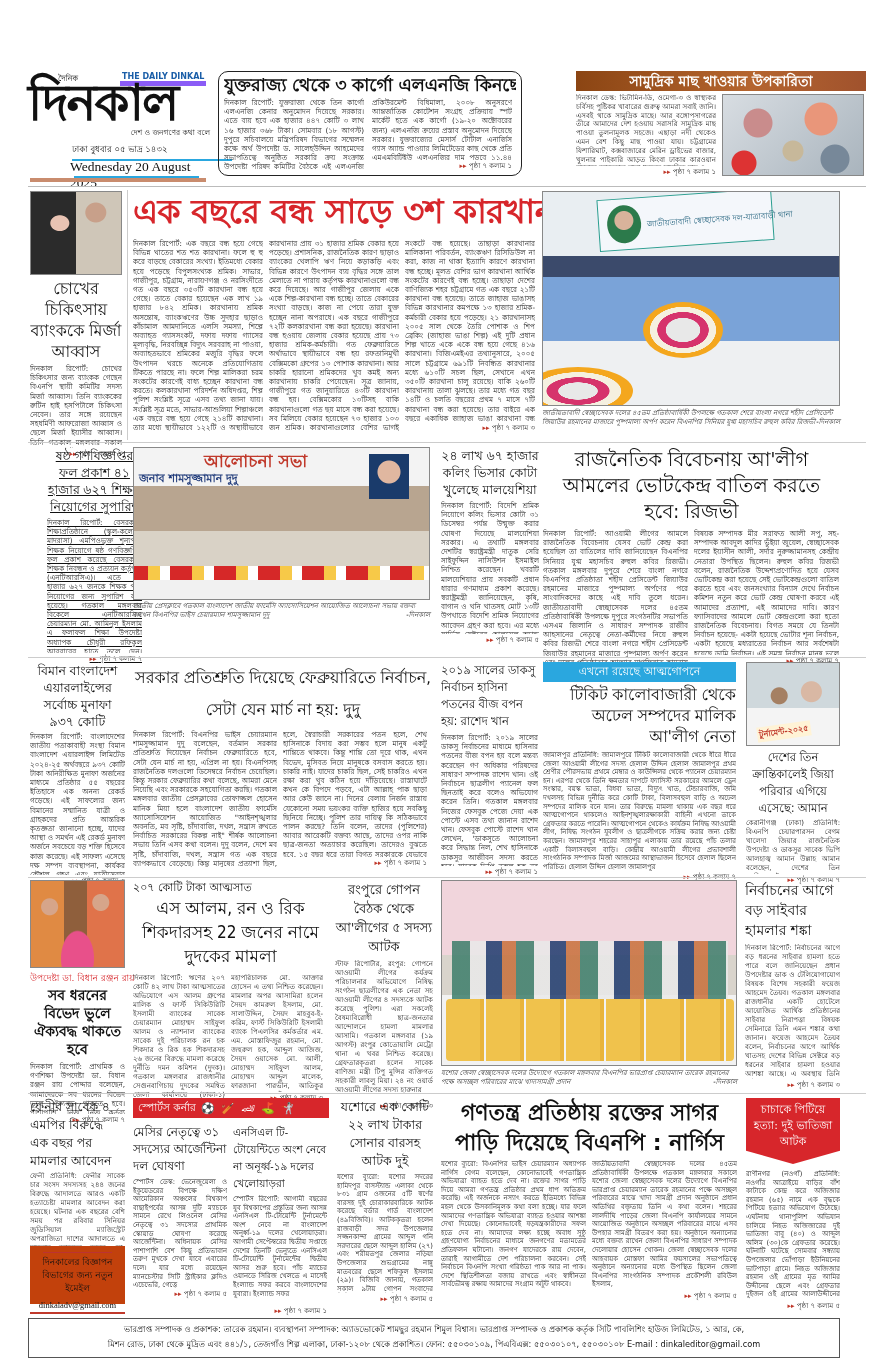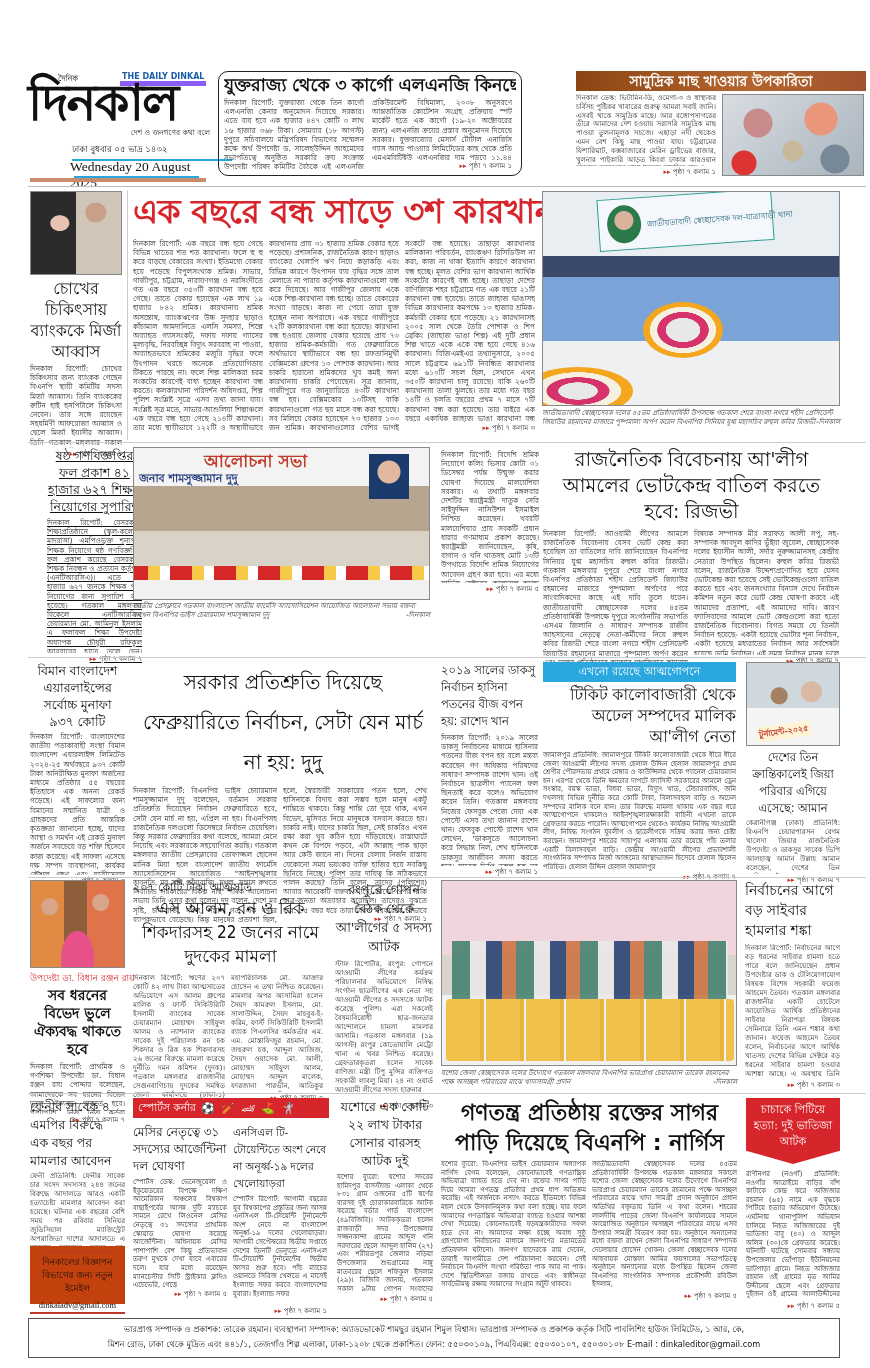--- a/index.html
+++ b/index.html
@@ -112,20 +112,21 @@
     <div class="abs" style="left:0;top:118px;width:100%;height:14px;background:repeating-linear-gradient(90deg,#d62828 0 14px,#f7c948 14px 26px,#fff 26px 36px,#d62828 36px 44px);"></div>
     <div class="abs" style="left:235px;top:6px;width:40px;height:45px;background:radial-gradient(circle at 50% 40%,#e0b7a0 0 11px,#1a3b6b 12px);"></div>
   </div>
   <div class="caption" style="margin-top:2px;font-size:6.8px;line-height:9px;">
     <span>জাতীয় প্রেসক্লাবে গতকাল বাংলাদেশ জাতীয় ফার্মেসি অ্যাসোসিয়েশন আয়োজিত আলোচনা সভায় বক্তব্য রাখেন বিএনপির ভাইস চেয়ারম্যান শামসুজ্জামান দুদু</span>
     <span style="float:right;">-দিনকাল</span>
   </div>
 </div>
 
 <div class="abs" style="left:441px;top:447px;width:98px;">
+  <div class="head" style="font-size:12.5px;line-height:17px;font-weight:400;">২৪ লাখ ৬৭ হাজার কলিং ভিসার কোটা খুলেছে মালয়েশিয়া</div>
   <div class="body-text" style="height:133px;margin-top:3px;font-size:7.2px;line-height:9.2px;">দিনকাল রিপোর্ট: বিদেশি শ্রমিক নিয়োগে কলিং ভিসার কোটা ৩১ ডিসেম্বর পর্যন্ত উন্মুক্ত করার ঘোষণা দিয়েছে মালয়েশিয়া সরকার। এ তথ্যটি মঙ্গলবার দেশটির স্বরাষ্ট্রমন্ত্রী দাতুক সেরি সাইফুদ্দিন নাসিউশন ইসমাইল নিশ্চিত করেছেন। খবরটি মালয়েশিয়ার প্রায় সবকটি প্রধান ধারার গণমাধ্যম প্রকাশ করেছে। স্বরাষ্ট্রমন্ত্রী জানিয়েছেন, কৃষি, বাগান ও খনি খাতসহ মোট ১৩টি উপখাতে বিদেশি শ্রমিক নিয়োগের আবেদন গ্রহণ করা হবে। এর মধ্যে সার্ভিস সেক্টরের হোলসেল অ্যান্ড রিটেল, ল্যান্ড ওয়্যারহাউস, সিকিউরিটি</div>
   <div class="cont" style="text-align:right;">▸▸ <span>পৃষ্ঠা ৭ কলাম ৫</span></div>
 </div>
 
 <div class="abs" style="left:543px;top:447px;width:297px;">
   <div class="headc" style="font-size:19.5px;line-height:26px;">রাজনৈতিক বিবেচনায় আ'লীগ আমলের ভোটকেন্দ্র বাতিল করতে হবে: রিজভী</div>
   <div style="display:flex;gap:6px;margin-top:4px;">
     <div class="body-text" style="width:145px;height:136px;font-size:7.2px;line-height:9.2px;">দিনকাল রিপোর্ট: আওয়ামী লীগের আমলে রাজনৈতিক বিবেচনায় যেসব ভোট কেন্দ্র করা হয়েছিল তা বাতিলের দাবি জানিয়েছেন বিএনপির সিনিয়র যুগ্ম মহাসচিব রুহুল কবির রিজভী। গতকাল মঙ্গলবার দুপুরে শেরে বাংলা নগরে বিএনপির প্রতিষ্ঠাতা শহীদ প্রেসিডেন্ট জিয়াউর রহমানের মাজারে পুষ্পমাল্য অর্পণের পরে সাংবাদিকদের কাছে এই দাবি তুলে ধরেন। জাতীয়তাবাদী স্বেচ্ছাসেবক দলের ৪৫তম প্রতিষ্ঠাবার্ষিকী উপলক্ষে দুপুরে সংগঠনটির সভাপতি এসএম জিলানি ও সাধারণ সম্পাদক রাজীব আহসানের নেতৃত্বে নেতা-কর্মীদের নিয়ে রুহুল কবির রিজভী শেরে বাংলা নগরে শহীদ প্রেসিডেন্ট জিয়াউর রহমানের মাজারে পুষ্পমাল্য অর্পণ করেন এবং দলের প্রতিষ্ঠাতার আত্মার মাগফিরাত কামনায় বিশেষ মোনাজাতে অংশ নেন তিনি। এই সময়ে বিএনপির যুগ্ম মহাসচিব হাবিব-উন-নবী খান সোহেল, স্বেচ্ছাসেবক</div>
     <div style="width:145px;">
       <div class="body-text" style="height:126px;font-size:7.2px;line-height:9.2px;">বিষয়ক সম্পাদক মীর সরাফত আলী সপু, সহ-সম্পাদক আবদুল কাদির ভুঁইয়া জুয়েল, স্বেচ্ছাসেবক দলের ইয়াসীন আলী, সর্দার নুরুজ্জামানসহ কেন্দ্রীয় নেতারা উপস্থিত ছিলেন। রুহুল কবির রিজভী বলেন, রাজনৈতিক উদ্দেশ্যপ্রণোদিত হয়ে যেসব ভোটকেন্দ্র করা হয়েছে সেই ভোটকেন্দ্রগুলো বাতিল করতে হবে এবং জনসংখ্যার বিন্যাস দেখে নির্বাচন কমিশন নতুন করে ভোট কেন্দ্র ঘোষণা করবে এই আমাদের প্রত্যাশা, এই আমাদের দাবি। কারণ ফ্যাসিবাদের আমলে ভোট কেন্দ্রগুলো করা হতো রাজনৈতিক বিবেচনায়। বিগত সময়ে যে তিনটা নির্বাচন হয়েছে- একটা হয়েছে ভোটার শূন্য নির্বাচন, একটা হয়েছে মধ্যরাতের নির্বাচন আর সর্বশেষটা হয়েছে ডামি নির্বাচন। এই সমস্ত নির্বাচন মানুষ ভুলে যায়নি। ওইসব নির্বাচন এখন জনগণ ভুলবে যদি</div>
@@ -135,21 +136,21 @@
 </div>
 <div class="hline" style="left:28px;top:657px;width:838px"></div>
 
 <div class="abs" style="left:30px;top:662px;width:95px;">
   <div class="headc" style="font-size:12.5px;line-height:17px;">বিমান বাংলাদেশ এয়ারলাইন্সের সর্বোচ্চ মুনাফা ৯৩৭ কোটি</div>
   <div class="body-text" style="height:143px;margin-top:2px;font-size:7.2px;line-height:9.2px;">দিনকাল রিপোর্ট: বাংলাদেশের জাতীয় পতাকাবাহী সংস্থা বিমান বাংলাদেশ এয়ারলাইন্স লিমিটেড ২০২৪-২৫ অর্থবছরে ৯৩৭ কোটি টাকা অনিরীক্ষিত মুনাফা অর্জনের মাধ্যমে প্রতিষ্ঠার ৫৫ বছরের ইতিহাসে এক অনন্য রেকর্ড গড়েছে। এই সাফল্যের জন্য বিমানের সম্মানিত যাত্রী ও গ্রাহকদের প্রতি আন্তরিক কৃতজ্ঞতা জানানো হচ্ছে, যাদের আস্থা ও সমর্থন এই রেকর্ড মুনাফা অর্জনে সবচেয়ে বড় শক্তি হিসেবে কাজ করেছে। এই সাফল্য এসেছে দক্ষ সম্পদ ব্যবস্থাপনা, কার্যকর কৌশল গ্রহণ এবং যাত্রীসেবার ধারাবাহিক</div>
   <div class="cont" style="text-align:right;">▸▸ <span>পৃষ্ঠা ৭ কলাম ৩</span></div>
 </div>
 
 <div class="abs" style="left:133px;top:662px;width:300px;">
-  <div class="headc" style="font-size:20px;line-height:40px;">সরকার প্রতিশ্রুতি দিয়েছে ফেব্রুয়ারিতে নির্বাচন, সেটা যেন মার্চ না হয়: দুদু</div>
+  <div class="headc" style="font-size:16px;line-height:32px;">সরকার প্রতিশ্রুতি দিয়েছে ফেব্রুয়ারিতে নির্বাচন, সেটা যেন মার্চ না হয়: দুদু</div>
   <div style="display:flex;gap:6px;margin-top:4px;">
     <div class="body-text" style="width:144px;height:137px;font-size:7.2px;line-height:9.2px;">দিনকাল রিপোর্ট: বিএনপির ভাইস চেয়ারম্যান শামসুজ্জামান দুদু বলেছেন, বর্তমান সরকার প্রতিশ্রুতি দিয়েছেন নির্বাচন ফেব্রুয়ারিতে হবে, সেটা যেন মার্চ না হয়, এপ্রিল না হয়। বিএনপিসহ রাজনৈতিক দলগুলো ডিসেম্বরে নির্বাচন চেয়েছিল। কিন্তু সরকার ফেব্রুয়ারির কথা বলেছে, আমরা মেনে নিয়েছি এবং সরকারকে সহযোগিতা করছি। গতকাল মঙ্গলবার জাতীয় প্রেসক্লাবের তোফাজ্জল হোসেন মানিক মিয়া হলে বাংলাদেশ জাতীয় ফার্মেসি অ্যাসোসিয়েশন আয়োজিত "আইনশৃঙ্খলার অবনতি, মব সৃষ্টি, চাঁদাবাজি, দখল, সন্ত্রাস রুখতে নির্বাচিত সরকারের বিকল্প নাই" শীর্ষক আলোচনা সভায় তিনি এসব কথা বলেন। দুদু বলেন, দেশে মব সৃষ্টি, চাঁদাবাজি, দখল, সন্ত্রাস গত এক বছরে ব্যাপকভাবে বেড়েছে। কিন্তু মানুষের প্রত্যাশা ছিল, স্বৈরাচারী শাসনের অবসান</div>
     <div style="width:144px;">
       <div class="body-text" style="height:127px;font-size:7.2px;line-height:9.2px;">হলে, স্বৈরাচারী সরকারের পতন হলে, শেখ হাসিনাকে বিদায় করা সম্ভব হলে মানুষ একটু শান্তিতে থাকবে। কিন্তু শান্তি তো দূরে থাক, এখন বিভেদ, মুসিবত নিয়ে মানুষকে বসবাস করতে হয়। চাকরি নাই। যাদের চাকরি ছিল, সেই চাকরিও এখন রক্ষা করা খুব কঠিন হয়ে দাঁড়িয়েছে। রাস্তাঘাটে কখন কে বিপদে পড়বে, এটা আল্লাহ পাক ছাড়া আর কেউ জানে না। দিনের বেলায় নির্জন রাস্তায় যেকোনো সময় ভয়ংকর ব্যক্তি হাজির হয়ে সবকিছু ছিনিয়ে নিচ্ছে। পুলিশ তার দায়িত্ব কি সঠিকভাবে পালন করছে? তিনি বলেন, তাদের (পুলিশের) আবার আরেকটি বক্তব্য আছে, তাদের ওপর নাকি ছাত্র-জনতা অত্যাচার করেছিল। তাদেরও বুঝতে হবে, ১৫ বছর ধরে তারা বিগত সরকারকে যেভাবে সহায়তা করেছে, ছাত্র-জনতাকে গুলি করেছে, এটা ঠিক</div>
       <div class="cont" style="text-align:right;">▸▸ <span>পৃষ্ঠা ৭ কলাম ১</span></div>
     </div>
   </div>
 </div>
 
 <div class="abs" style="left:441px;top:662px;width:97px;">

